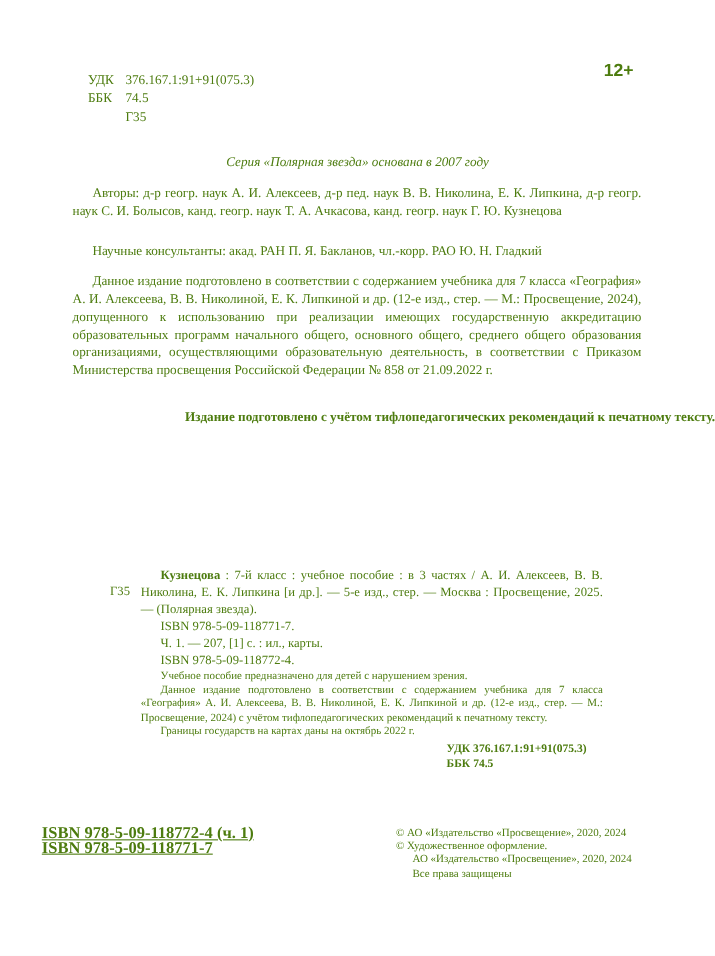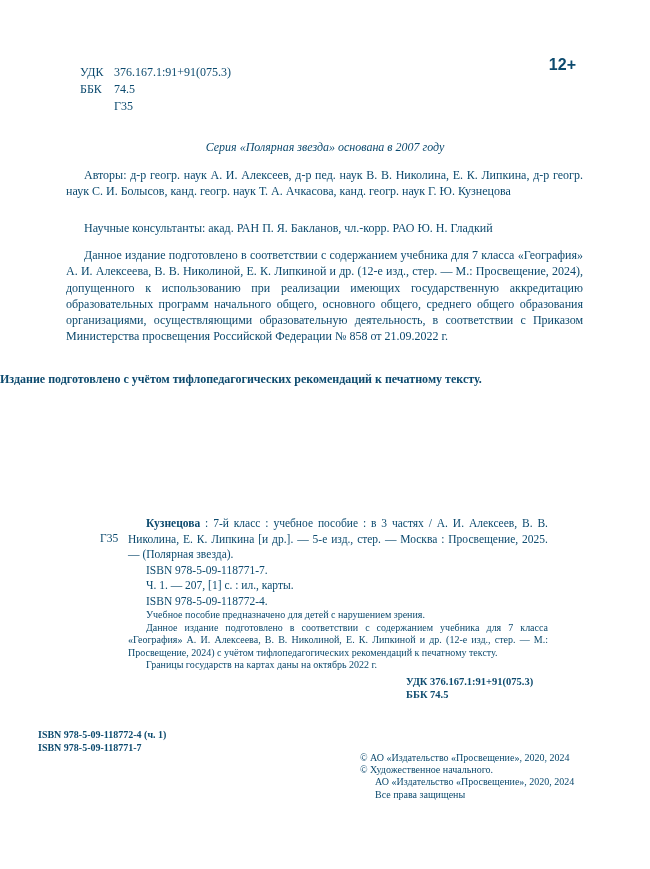--- a/index.html
+++ b/index.html
@@ -1,20 +1,20 @@
 <!DOCTYPE html>
 <html><head>
 <meta charset="utf-8">
 <style>
   html,body { margin:0; padding:0; background:#e8e8e8; }
   .page {
     position:relative;
     width:650px; height:869px;
     background:#ffffff;
-    color:#0c4a6e;
+    color:#4d7c0f;
     font-family:"Liberation Serif", "DejaVu Serif", serif;
     font-size:12px;
     overflow:hidden;
     margin:0 auto;
   }
   .abs { position:absolute; }
   p { margin:0; }
 
   
   .cls { left:80px; top:64px; line-height:17px; }
@@ -25,34 +25,34 @@
 
   .series { left:0; top:140px; width:100%; text-align:center; font-style:italic; }
 
   .para { left:66px; width:517px; text-align:justify; line-height:16.3px; }
   .indent { text-indent:18px; }
   .authors { top:167px; }
   .consultants { top:220px; }
   .edition { top:247px; }
   .it { }
 
-  .typhlo { left:0; top:372px; width:100%; text-align:left; font-weight:bold; }
+  .typhlo { left:0; top:372px; width:100%; text-align:right; font-weight:bold; }
 
   
   .card { left:128px; top:516px; width:420px; line-height:15.5px; font-size:11.5px; }
   .card-sign { left:100px; top:532px; font-size:11.5px; }
   .card-main { text-indent:18px; text-align:justify; }
   .ind { text-indent:18px; }
   .card-line { }
   .card-small { font-size:10px; line-height:12.6px; }
   .just { text-align:justify; }
   .card-codes { margin-left:278px; margin-top:3px; font-weight:bold; font-size:10.5px; line-height:13px; white-space:nowrap; }
 
   
-  .footer-left { left:38px; top:728px; font-weight:bold; font-size:10px; line-height:13px; }
+  .footer-left { left:38px; top:752px; font-weight:bold; font-size:15px; line-height:13px;text-decoration:underline; }
   .footer-right { left:360px; top:752px; font-size:10px; line-height:12.2px; }
   .fr-ind { padding-left:15px; }
 </style>
 </head>
 <body>
 
 <div class="page">
 
   <div class="abs cls">
     <div>
@@ -94,18 +94,18 @@
     </div>
   </div>
 
   <div class="abs footer-left">
     <div>ISBN 978-5-09-118772-4 (ч. 1)</div>
     <div>ISBN 978-5-09-118771-7</div>
   </div>
 
   <div class="abs footer-right">
     <div>© АО «Издательство «Просвещение», 2020, 2024</div>
-    <div>© Художественное начального.</div>
+    <div>© Художественное оформление.</div>
     <div class="fr-ind">АО «Издательство «Просвещение», 2020, 2024</div>
     <div class="fr-ind">Все права защищены</div>
   </div>
 
 </div>
 
 </body></html>

